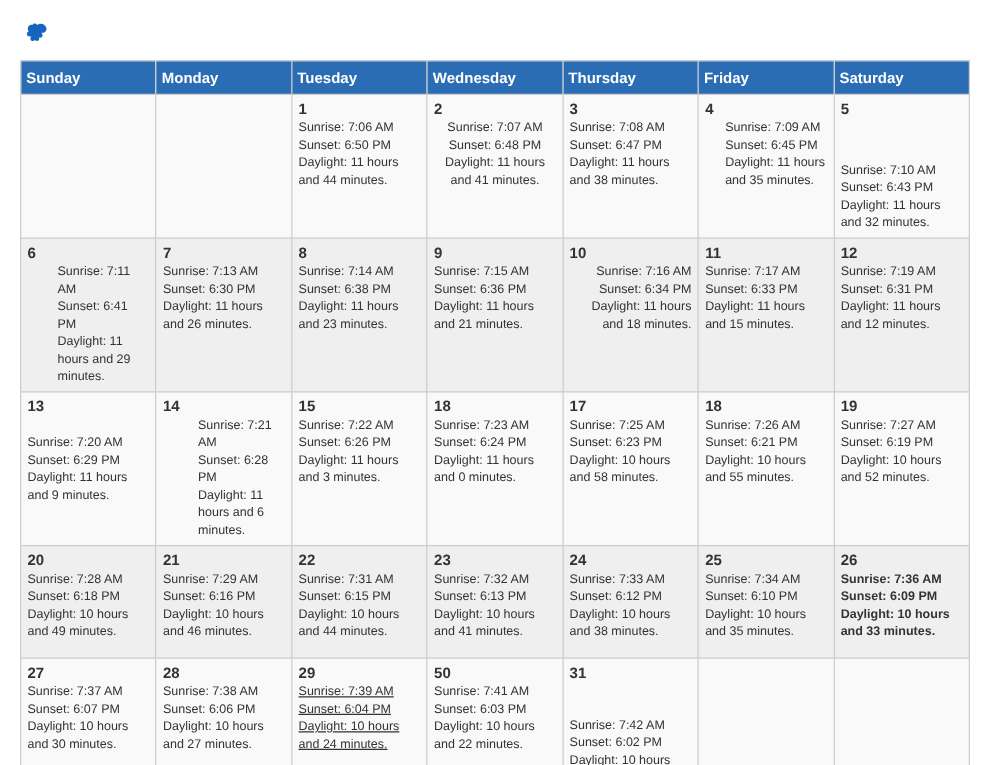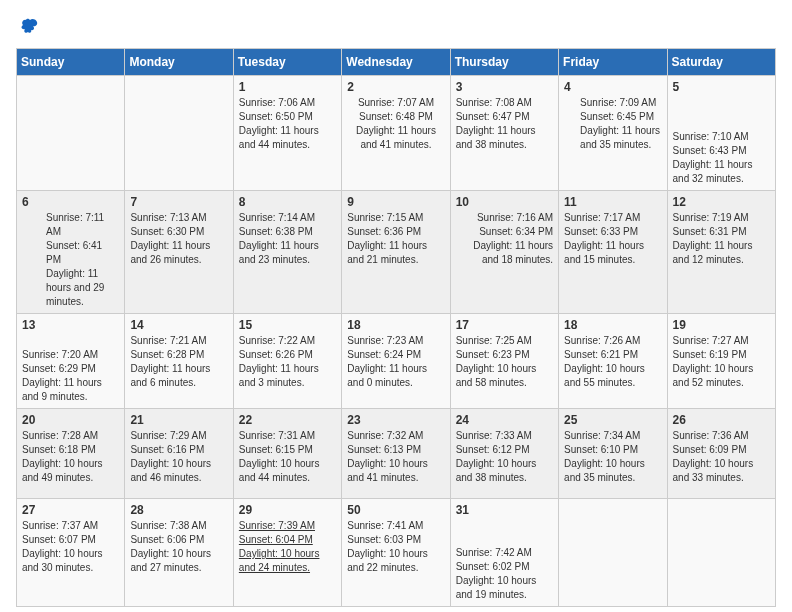--- a/index.html
+++ b/index.html
@@ -203,21 +203,21 @@
       </tr>
       <tr>
         <td>
           <span class="day-num">13</span>
           <div class="cell-info" style="white-space: pre-line; margin-top: 16px;">Sunrise: 7:20 AM
 Sunset: 6:29 PM
 Daylight: 11 hours and 9 minutes.</div>
         </td>
         <td>
           <span class="day-num">14</span>
-          <div class="cell-info" style="white-space: pre-line;">Sunrise: 7:21 AM
+          <div class="cell-info" style="white-space: pre-line; margin-left: 28px;">Sunrise: 7:21 AM
 Sunset: 6:28 PM
 Daylight: 11 hours and 6 minutes.</div>
         </td>
         <td>
           <span class="day-num">15</span>
           <div class="cell-info" style="white-space: pre-line;">Sunrise: 7:22 AM
 Sunset: 6:26 PM
 Daylight: 11 hours and 3 minutes.</div>
         </td>
         <td>
@@ -277,21 +277,21 @@
 Daylight: 10 hours and 38 minutes.</div>
         </td>
         <td>
           <span class="day-num">25</span>
           <div class="cell-info" style="white-space: pre-line;">Sunrise: 7:34 AM
 Sunset: 6:10 PM
 Daylight: 10 hours and 35 minutes.</div>
         </td>
         <td>
           <span class="day-num">26</span>
-          <div class="cell-info" style="white-space: pre-line;">Sunrise: 7:36 AM
+          <div class="cell-info" style="white-space: pre-line; font-weight: bold;">Sunrise: 7:36 AM
 Sunset: 6:09 PM
 Daylight: 10 hours and 33 minutes.</div>
         </td>
       </tr>
       <tr>
         <td>
           <span class="day-num">27</span>
           <div class="cell-info" style="white-space: pre-line;">Sunrise: 7:37 AM
 Sunset: 6:07 PM
 Daylight: 10 hours and 30 minutes.</div>

